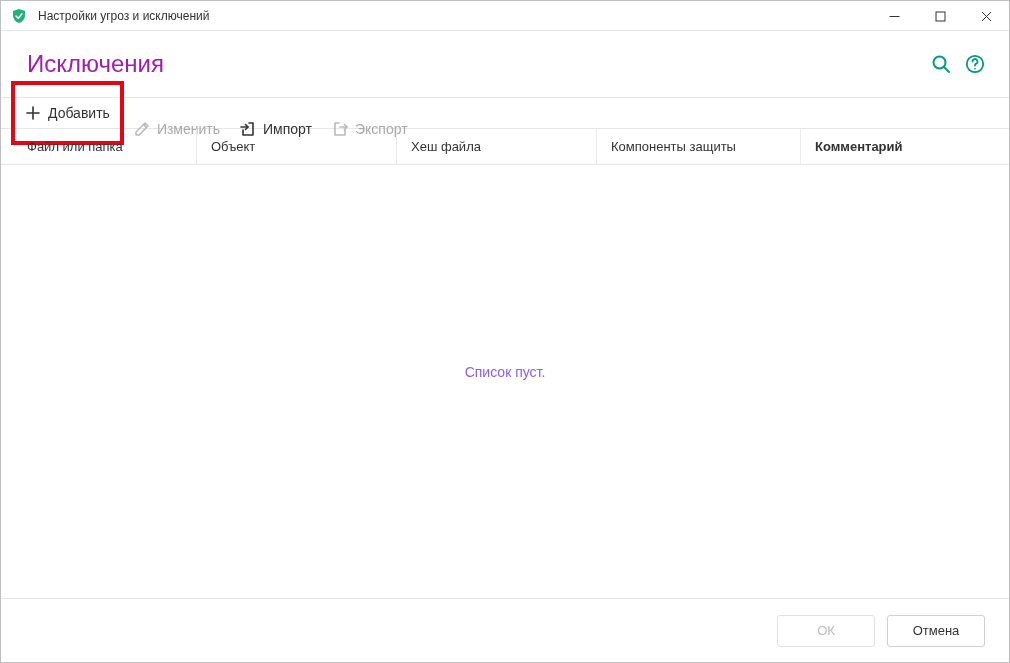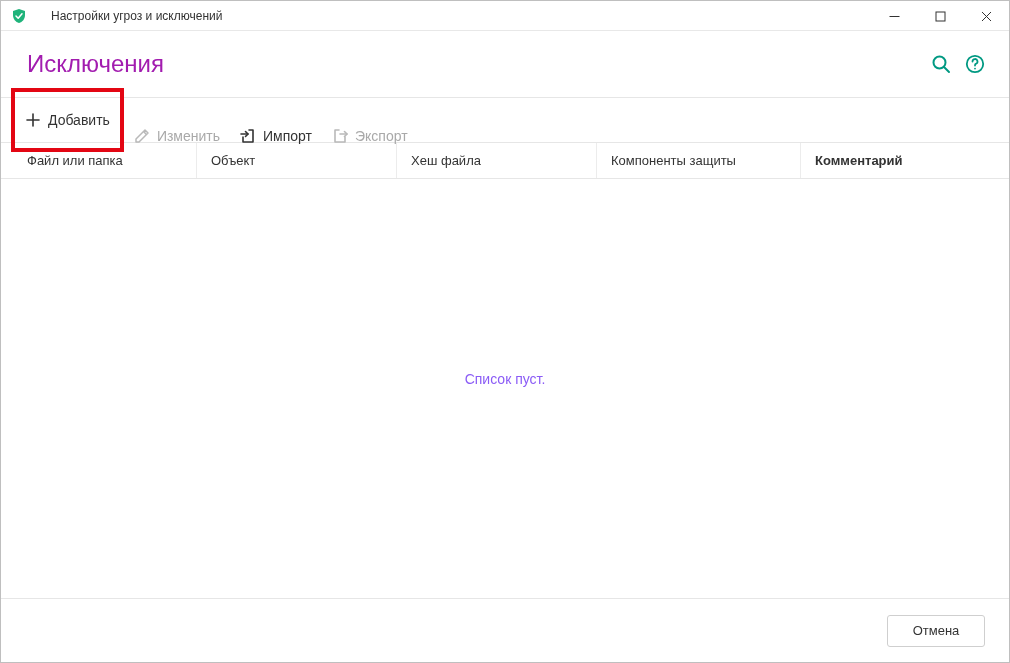--- a/index.html
+++ b/index.html
@@ -20,42 +20,42 @@
   }
 
   
   .titlebar {
     height: 30px;
     display: flex; align-items: center;
     padding: 0 0 0 10px;
     border-bottom: 1px solid #e8e8e8;
   }
   .titlebar .shield-icon { width: 16px; height: 16px; flex: 0 0 auto; }
-  .titlebar .title { margin-left: 24px; font-size: 12px; color: #333; flex: 1 1 auto; }
+  .titlebar .title { margin-left: 11px; font-size: 12px; color: #333; flex: 1 1 auto; }
   .win-controls { display: flex; height: 100%; }
   .win-btn {
     width: 46px; height: 30px;
     display: flex; align-items: center; justify-content: center;
     color: #333;
   }
   .win-btn svg { display: block; }
 
   
   .header {
     height: 66px;
     display: flex; align-items: center;
     padding: 0 24px 0 26px;
   }
   .header-title { font-size: 24px; color: #a21caf; flex: 1 1 auto; }
   .header-icons { display: flex; align-items: center; gap: 14px; }
   .header-icon { width: 20px; height: 20px; color: #009982; }
 
   
   .toolbar {
-    height: 46px;
+    height: 32px;
     border-top: 1px solid #e6e6e6;
     border-bottom: 1px solid #e6e6e6;
     display: flex; align-items: center;
     padding: 0 10px 0 10px;
     gap: 0;
   }
   .tool-btn {
     display: flex; align-items: flex-end;
     height: 48px;
     padding: 0 10px;
@@ -224,16 +224,17 @@
     <div class="col" style="width:196px">Файл или папка</div>
     <div class="col" style="width:200px">Объект</div>
     <div class="col" style="width:200px">Хеш файла</div>
     <div class="col" style="width:204px">Компоненты защиты</div>
     <div class="col" style="flex:1">Комментарий</div>
   </div>
 
   <div class="content">Список пуст.</div>
 
   <div class="footer">
+    <div class="btn disabled">ОК</div>
     <div class="btn">Отмена</div>
   </div>
 
 </div>
 
 </body></html>

